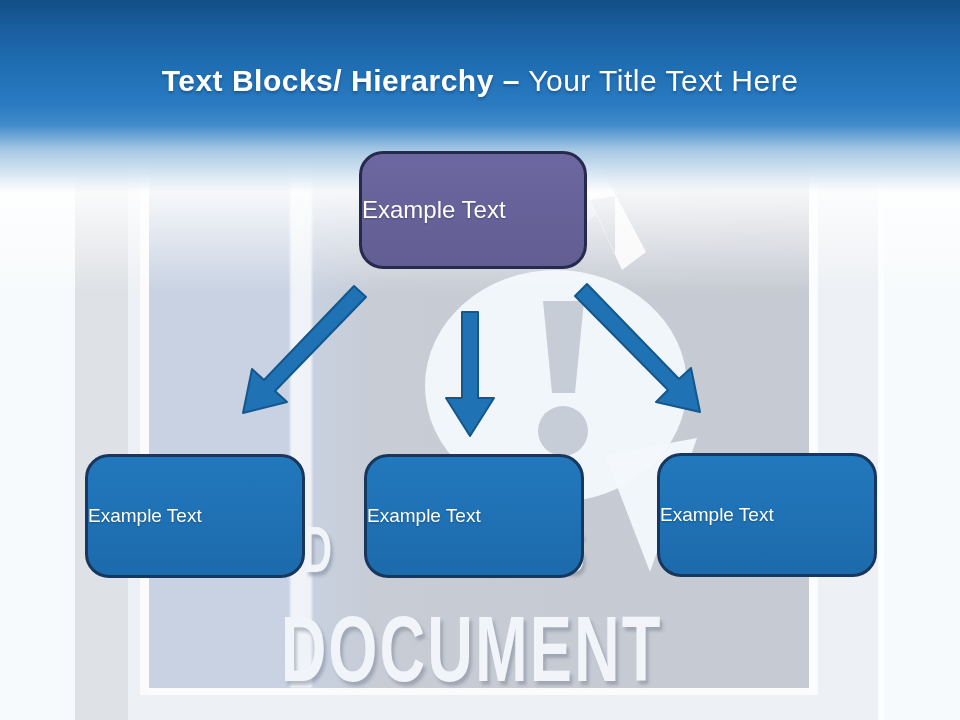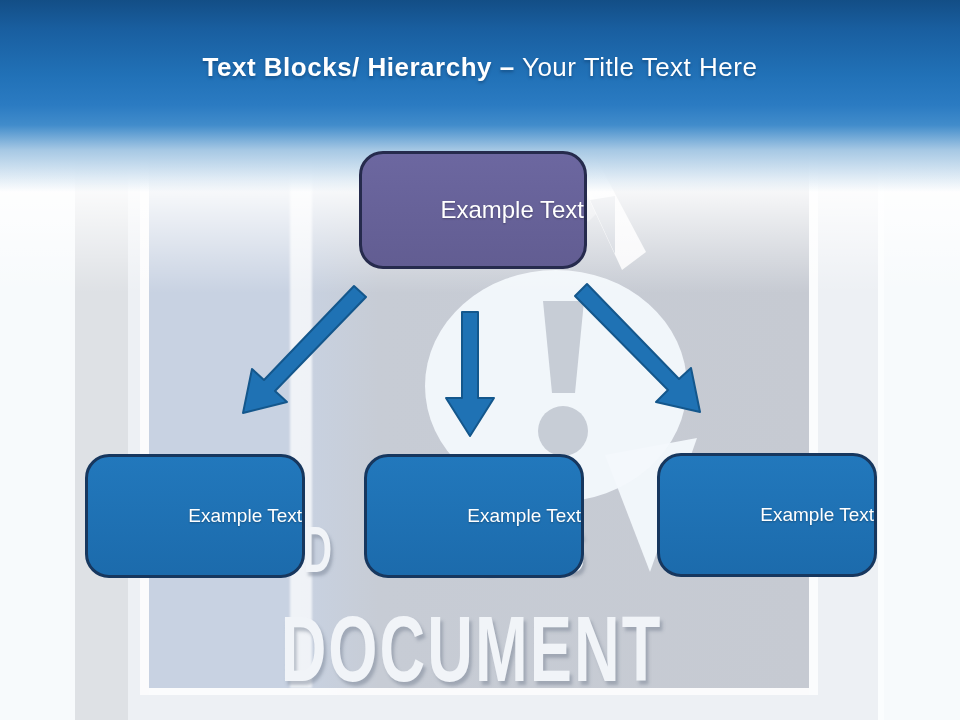--- a/index.html
+++ b/index.html
@@ -21,28 +21,28 @@
   .wm-text{position:absolute;left:0;right:0;margin-left:-17px;text-align:center;font-weight:bold;color:#F1F4F8;
     text-shadow:4px 4px 4px rgba(110,122,140,.45);white-space:nowrap;}
   .wm-docs{top:512px;font-size:65px;letter-spacing:89px;transform:scaleX(0.62);}
   .wm-document{top:596px;font-size:93px;letter-spacing:3px;transform:scaleX(0.68);}
 
   
   .fade-overlay{position:absolute;left:0;top:118px;width:960px;height:175px;
     background:linear-gradient(180deg,#FFFFFF 0%,rgba(255,255,255,.95) 35%,rgba(255,255,255,0) 100%);}
   .header{position:absolute;left:0;top:0;width:960px;height:195px;
     background:linear-gradient(180deg,#134E86 0px,#195E9F 28px,#2171B7 75px,#2B7BC2 105px,#418CCB 125px,#A6C8E4 150px,rgba(255,255,255,0) 192px);}
-  .title{position:absolute;left:0;top:52px;width:960px;text-align:center;color:#FFFFFF;font-size:26px;
+  .title{position:absolute;left:0;top:64px;width:960px;text-align:center;color:#FFFFFF;font-size:30px;
     text-shadow:0 2px 3px rgba(0,30,60,.35);letter-spacing:.5px;}
   .title .t-bold{font-weight:bold;}
   .title .t-reg{font-weight:normal;}
 
   
   .arrows{position:absolute;left:0;top:0;}
-  .tb{position:absolute;display:flex;align-items:center;justify-content:flex-end;border-radius:24px;
+  .tb{position:absolute;display:flex;align-items:center;justify-content:flex-start;border-radius:24px;
     color:#fff;text-shadow:0 1px 2px rgba(0,0,0,.28);box-sizing:border-box;}
   .tb-root{left:359px;top:151px;width:228px;height:118px;background:linear-gradient(180deg,#6C67A0 0%,#625D92 100%);
     border:3px solid #262B4D;font-size:24px;}
   .tb-child{top:454px;width:220px;height:124px;background:linear-gradient(180deg,#2278BC 0%,#1C6BAC 100%);
     border:3px solid #17375E;font-size:19px;}
   .tb-c1{left:85px;}
   .tb-c2{left:364px;}
   .tb-c3{left:657px;top:453px;}
 </style>
 </head>

